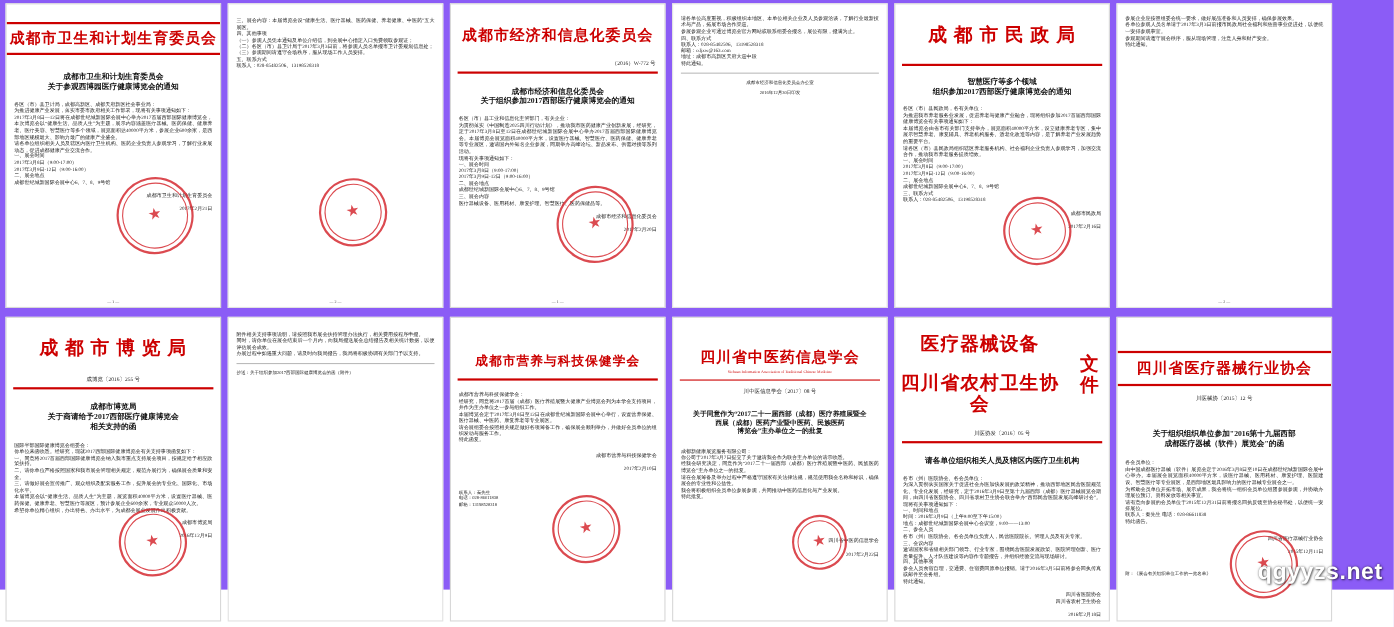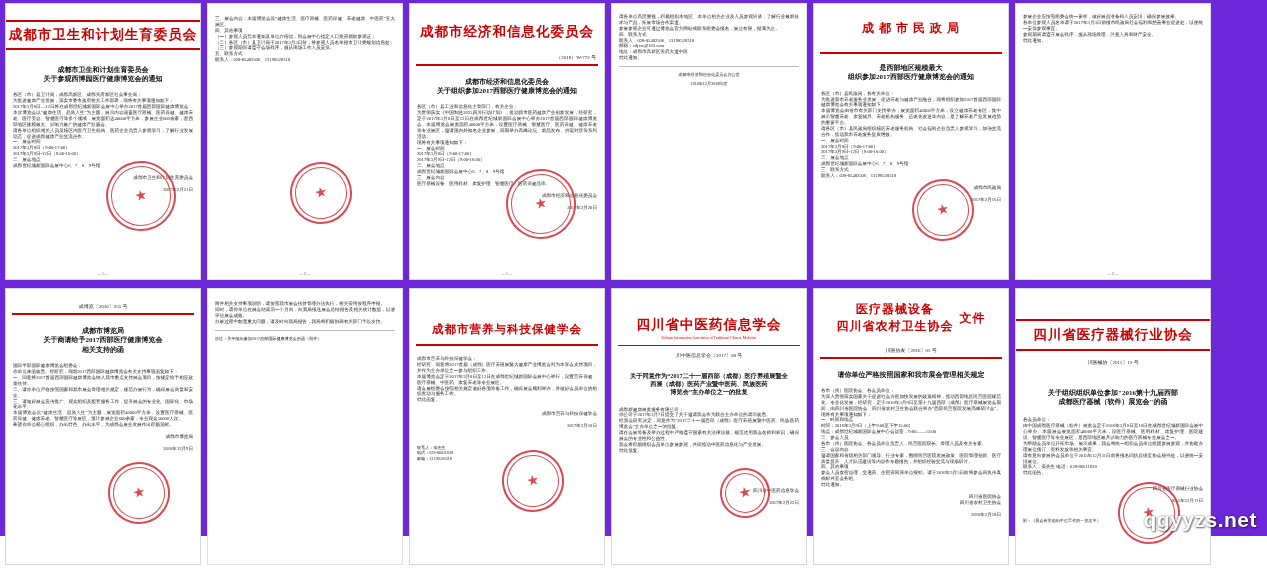--- a/index.html
+++ b/index.html
@@ -2,21 +2,21 @@
 <html><head>
 <meta charset="utf-8">
 <style>
   html,body{margin:0;padding:0;background:#ffffff;}
   body{
     width:1267px;height:570px;overflow:hidden;
     font-family:"Liberation Serif","DejaVu Serif",serif;
     color:#111;
   }
   .sheet{
-    position:relative;width:1267px;height:536px;background:#6d28d9;
+    position:relative;width:1267px;height:536px;background:#8b5cf6;
   }
   .doc{
     position:absolute;background:#fff;border:1px solid #d8d8d8;
     overflow:hidden;box-sizing:border-box;
   }
   .doc.plain{border:1px solid #e2e2e2;}
   
   .red-title{
     color:#cc0000;font-weight:bold;text-align:center;
     font-family:"Liberation Serif","DejaVu Serif",serif;
@@ -56,21 +56,21 @@
   }
   .hline{height:1px;background:#bbbbbb;margin:5px 7px;}
   .tiny{font-size:3.6px;}
   .t4{font-size:4.1px;}
   .t45{font-size:4.6px;}
   .t5{font-size:5px;}
   .t6{font-size:6.2px;}
   .t7{font-size:7px;}
   .t11{font-size:11.5px;}
   .t13{font-size:13.5px;}
-  .t15{font-size:12px;}
+  .t15{font-size:17px;}
   .watermark{
     position:absolute;right:10px;bottom:4px;
     font-family:"Liberation Sans",sans-serif;
     font-size:21px;font-weight:bold;color:#ffffff;
     text-shadow:0 0 2px rgba(0,0,0,.55),1px 1px 2px rgba(0,0,0,.5);
     letter-spacing:.5px;
     text-align:center;
   }
   .centerline{text-align:center;}
 </style>
@@ -150,21 +150,21 @@
 地址：成都市高新区天府大道中段
 特此通知。</div>
     <div class="hline"></div>
     <div class="body-text t4 centerline" style="text-indent:0;">成都市经济和信息化委员会办公室</div>
     <div class="body-text t4 centerline" style="text-indent:0;">2016年12月30日印发</div>
   </div>
 
   <div class="doc" style="left:813px;top:3px;width:196px;height:277px;">
     <div class="red-title t15" style="margin-top:18px;">成 都 市 民 政 局</div>
     <div class="red-rule" style="margin-top:16px;"></div>
-    <div class="doc-sub t7" style="white-space:pre-line;margin-top:10px;">是西部地区规模最大
+    <div class="doc-sub t7" style="white-space:pre-line;margin-top:10px;">智慧医疗等多个领域
 组织参加2017西部医疗健康博览会的通知</div>
     <div class="body-text t45" style="white-space:pre-line;margin-top:8px;">各区（市）县民政局，各有关单位：
 为推进我市养老服务业发展，促进养老与健康产业融合，现将组织参加2017首届西部国际健康博览会有关事项通知如下：
 本届博览会由省市有关部门支持举办，展览面积40000平方米，设立健康养老专区，集中展示智慧养老、康复辅具、养老机构服务、适老化改造等内容，是了解养老产业发展趋势的重要平台。
 请各区（市）县民政局组织辖区养老服务机构、社会福利企业负责人参观学习，加强交流合作，推动我市养老服务提质增效。
 一、展会时间
 2017年3月8日（9:00-17:00）
 2017年3月9日-12日（9:00-16:00）
 二、展会地点
 成都世纪城新国际会展中心6、7、8、9号馆
@@ -180,20 +180,21 @@
 
   <div class="doc plain" style="left:1015px;top:3px;width:196px;height:277px;">
     <div class="body-text t45" style="white-space:pre-line;margin-top:10px;">参展企业应按照组委会统一要求，做好展品准备和人员安排，确保参展效果。
 各单位参观人员名单请于2017年3月3日前报市民政局社会福利和慈善事业促进处，以便统一安排参观事宜。
 参观期间请遵守展会秩序，服从现场管理，注意人身和财产安全。
 特此通知。</div>
     <div class="pagefoot tiny">— 2 —</div>
   </div>
 
   <div class="doc" style="left:5px;top:288px;width:196px;height:277px;">
+    <div class="red-title t15" style="margin-top:18px;">成 都 市 博 览 局</div>
     <div class="doc-num t5 center" style="margin-top:14px;">成博览〔2016〕255 号</div>
     <div class="red-rule" style="margin-top:4px;"></div>
     <div class="doc-sub t7" style="white-space:pre-line;margin-top:12px;">成都市博览局
 关于商请给予2017西部医疗健康博览会
 相关支持的函</div>
     <div class="body-text t45" style="white-space:pre-line;margin-top:8px;">国际半部国际健康博览会组委会：
 你单位来函收悉。经研究，现就2017西部国际健康博览会有关支持事项函复如下：
 一、同意将2017首届西部国际健康博览会纳入我市重点支持展会项目，按规定给予相应政策扶持。
 二、请你单位严格按照国家和我市展会管理相关规定，规范办展行为，确保展会质量和安全。
 三、请做好展会宣传推广、观众组织及配套服务工作，提升展会的专业化、国际化、市场化水平。
@@ -253,27 +254,27 @@
     <div class="seal sm" style="right:36px;bottom:46px;">
       <div class="ring"></div>
         <div class="star">★</div>
     </div>
   </div>
 
   <div class="doc" style="left:813px;top:288px;width:196px;height:277px;">
     <div style="display:flex;align-items:center;justify-content:center;margin-top:14px;gap:6px;">
       <div>
         <div class="red-title t15">医疗器械设备</div>
-        <div class="red-title t15" style="margin-top:4px;font-family:Liberation Mono, monospace;">四川省农村卫生协会</div>
+        <div class="red-title t15" style="margin-top:16px;">四川省农村卫生协会</div>
       </div>
       <div class="red-title t15">文件</div>
     </div>
     <div class="doc-num t5 center" style="margin-top:12px;">川医协发〔2016〕05 号</div>
     <div class="red-rule" style="margin-top:4px;"></div>
-    <div class="doc-sub t7" style="margin-top:12px;">请你单位严格按照国家和我市展会管理相关规定</div>
+    <div class="doc-sub t7" style="margin-top:12px;">请各单位组织相关人员及辖区内医疗卫生机构</div>
     <div class="body-text t45" style="white-space:pre-line;margin-top:8px;">各市（州）医院协会、各会员单位：
 为深入贯彻落实国家关于促进社会办医加快发展的政策精神，推动西部地区民营医院规范化、专业化发展，经研究，定于2016年3月9日至第十九届西部（成都）医疗器械展览会期间，由四川省医院协会、四川省农村卫生协会联合举办“西部民营医院发展高峰研讨会”。现将有关事项通知如下：
 一、时间和地点
 时间：2016年3月9日（上午9:00至下午15:00）
 地点：成都世纪城新国际会展中心会议室，9:00——13:00
 二、参会人员
 各市（州）医院协会、各会员单位负责人，民营医院院长、管理人员及有关专家。
 三、会议内容
 邀请国家和省级相关部门领导、行业专家，围绕民营医院发展政策、医院管理创新、医疗质量提升、人才队伍建设等内容作专题报告，并组织经验交流与现场研讨。
 四、其他事项

